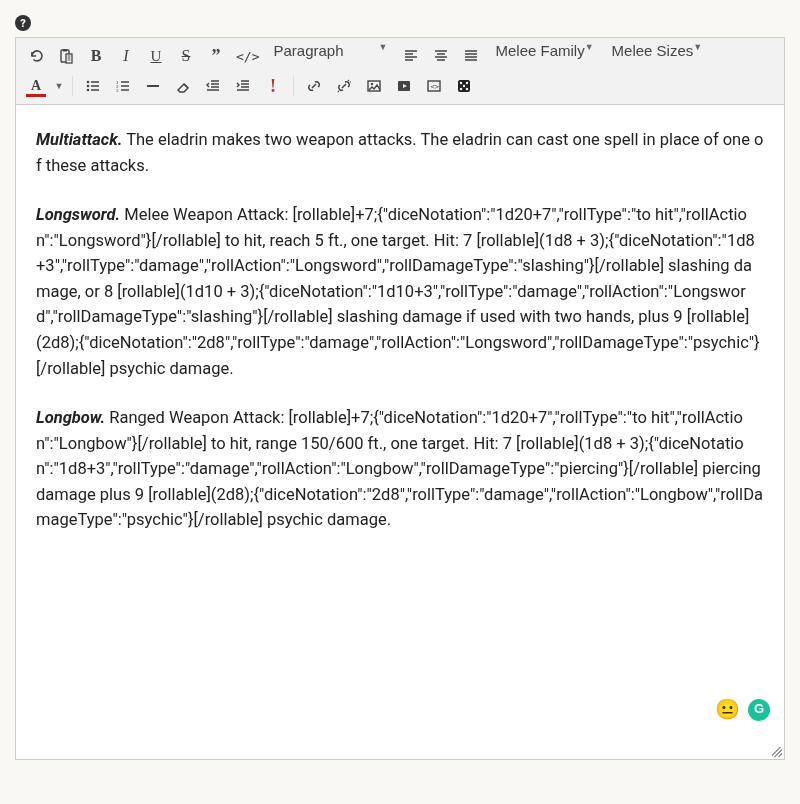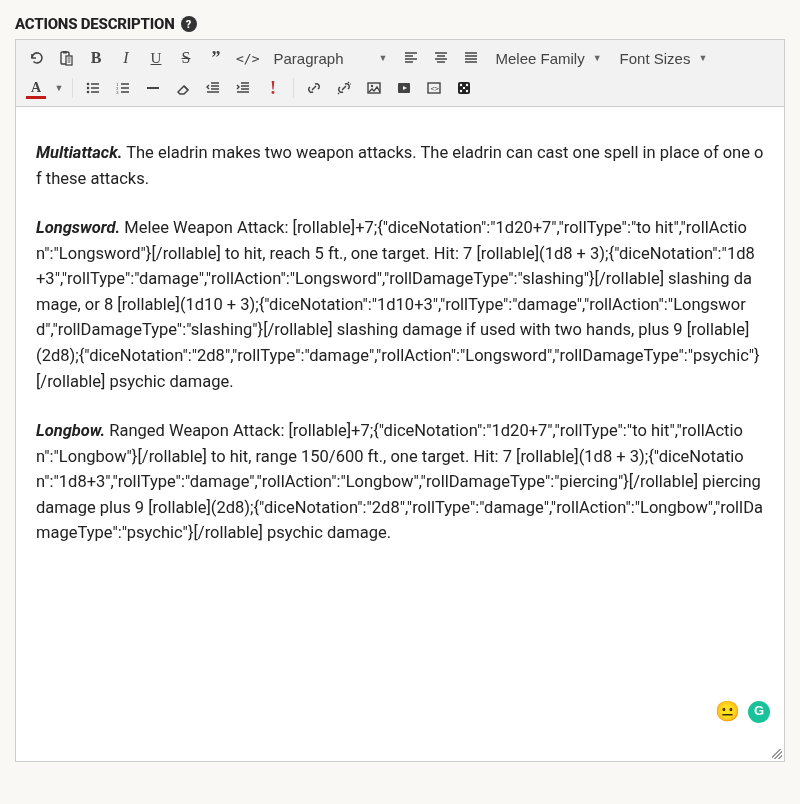--- a/index.html
+++ b/index.html
@@ -63,26 +63,25 @@
   .tb-sep {
     width: 1px;
     height: 20px;
     background: #ddd;
     margin: 0 4px;
     display: inline-block;
   }
   .tb-dd {
     height: 28px;
     display: inline-flex;
-    align-items: center;
     padding: 0 8px;
     font-size: 15px;
     color: #444;
     cursor: pointer;
-    gap: 8px;
+    gap: 0;
     font-family: -apple-system, Arial, sans-serif;
   }
   .tb-dd .caret {
     font-size: 9px;
     color: #666;
   }
   .tb-dd.paragraph { min-width: 130px; justify-content: space-between; }
   .bold { font-weight: 800; }
   .ital { font-style: italic; }
   .under { text-decoration: underline; }
@@ -101,21 +100,21 @@
   .content {
     padding: 18px 20px 10px 20px;
     font-size: 16.5px;
     line-height: 1.55;
     color: #222;
     min-height: 640px;
     position: relative;
     word-break: break-all;
     font-family: Roboto, "Helvetica Neue", Arial, sans-serif;
   }
-  .content p { margin: 15px 0 24px 0; }
+  .content p { margin: 4px 0 24px 0; }
   .bi { font-weight: 700; font-style: italic; }
   .i { }
   .badges {
     position: absolute;
     right: 14px;
     bottom: 20px;
     display: flex;
     gap: 8px;
     align-items: center;
   }
@@ -146,21 +145,20 @@
     width:10px;height:10px;
     background:
       linear-gradient(135deg, transparent 0 40%, #999 40% 48%, transparent 48% 60%, #999 60% 68%, transparent 68% 80%, #999 80% 88%, transparent 88%);
   }
   svg { display:block; }
 </style>
 </head>
 <body>
 
 <div class="section-label">
-  <span>ACTIONS DESCRIPTION</span>
   <span class="help-circle">?</span>
 </div>
 
 <div class="editor-wrap">
   <div class="toolbar">
 
     <div class="tb-row">
       <span class="tb-btn">
         <svg width="16" height="16" viewBox="0 0 16 16">
             <path d="M4 4v4h4" fill="none" stroke="#444" stroke-width="1.6"></path>
@@ -202,21 +200,21 @@
             <path d="M2 3h12M2 6h12M2 9h12M2 12h12" stroke="#444" stroke-width="1.6"></path>
           </svg>
       </span>
 
       <span class="tb-dd">
         <span>Melee Family</span>
         <span class="caret">▼</span>
       </span>
 
       <span class="tb-dd">
-        <span>Font Sizes</span>
+        <span>Melee Sizes</span>
         <span class="caret">▼</span>
       </span>
     </div>
 
     <div class="tb-row" style="margin-top:2px;">
       <span class="tb-btn color-A" style="font-family:Georgia,serif;">A</span>
       <span class="tb-btn" style="min-width:14px;padding:0;">
           <span class="caret" style="font-size:9px;color:#666;">▼</span>
         </span>
       <span class="tb-sep"></span>

